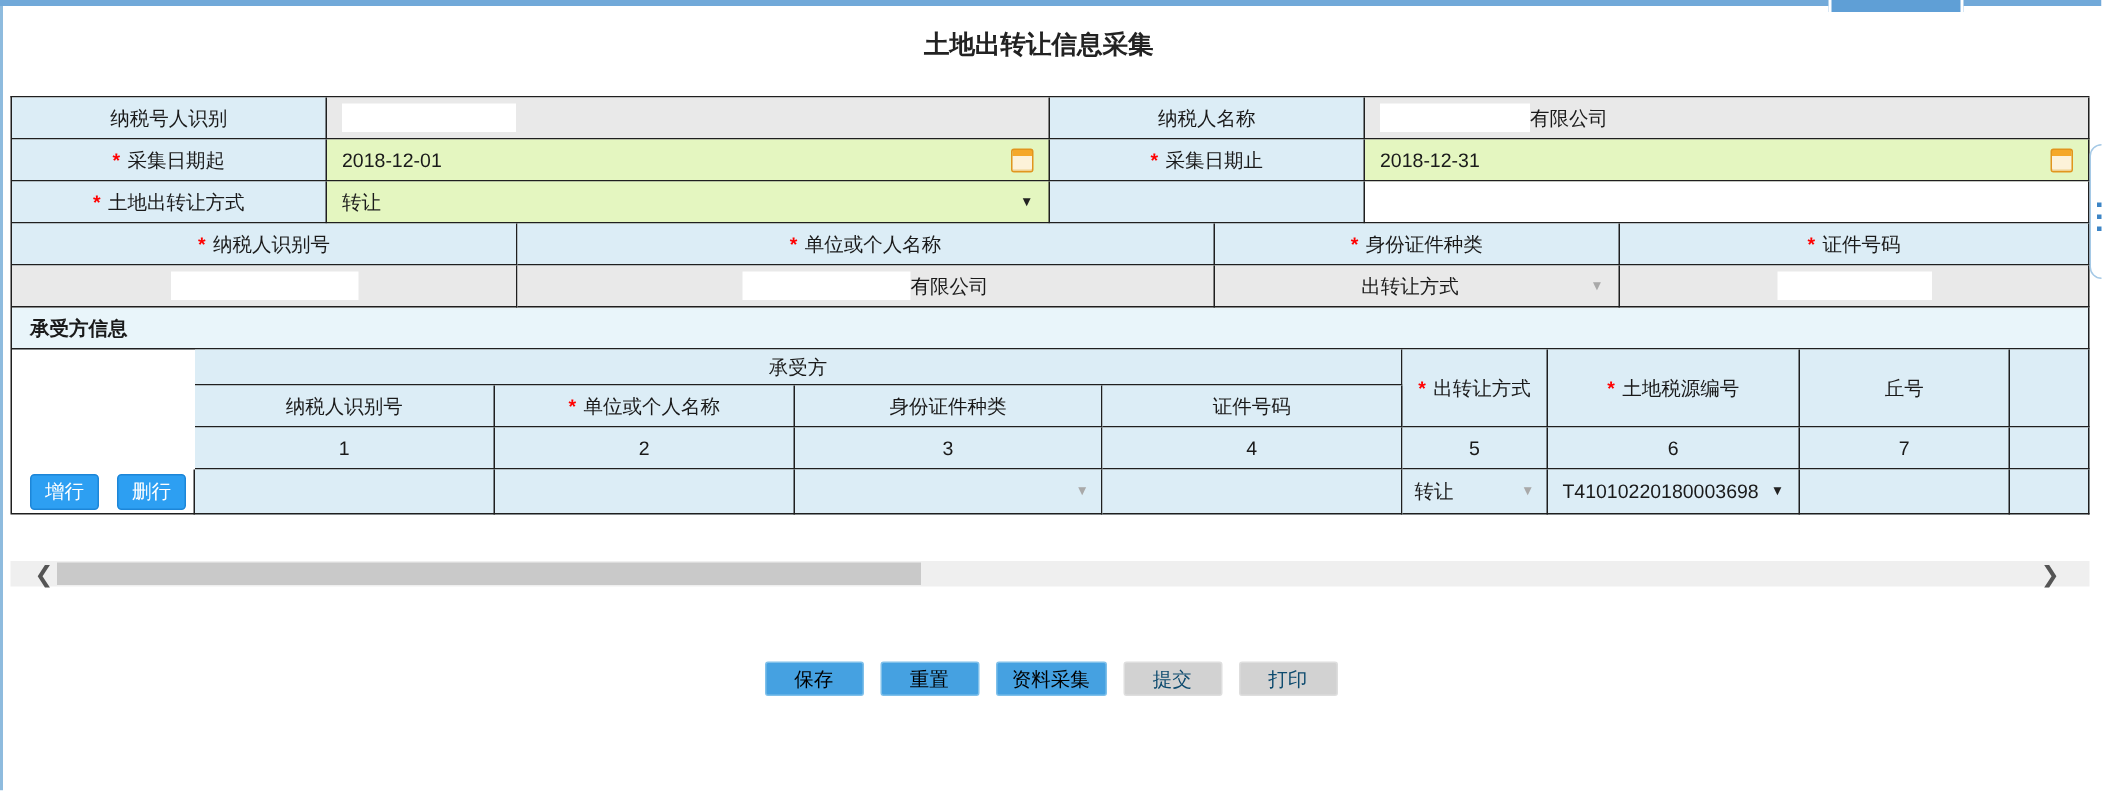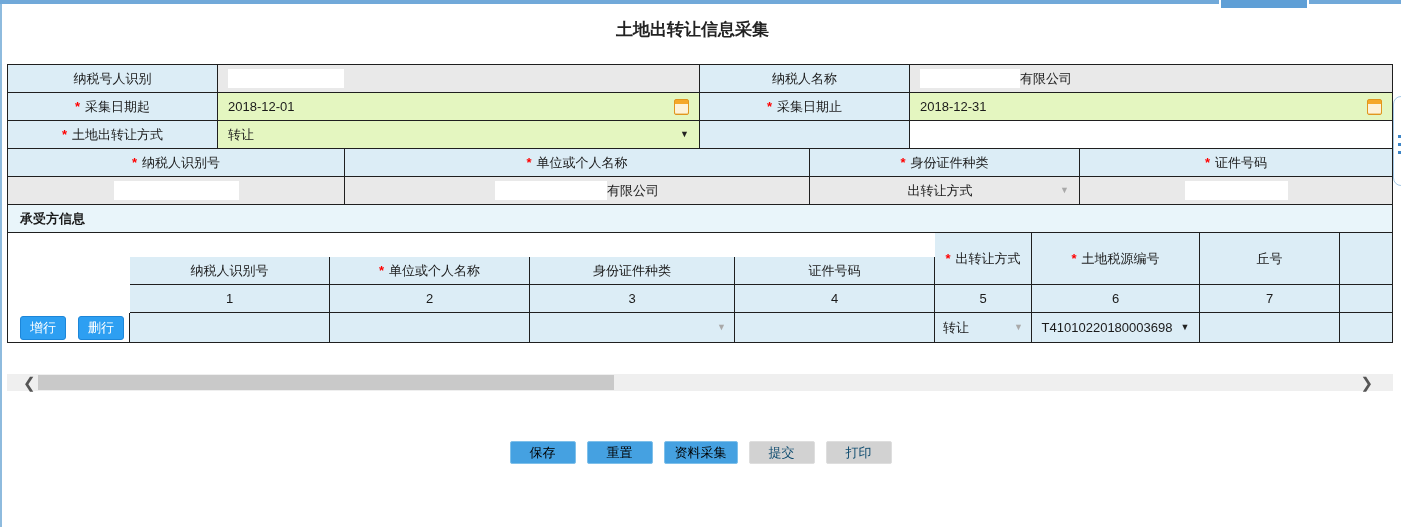--- a/index.html
+++ b/index.html
@@ -158,20 +158,23 @@
     <div class="cell grey wfill h28 center">
       <span class="redact" style="width:103px"></span>
     </div>
   </div>
 
   <div class="section">
       <span>承受方信息</span>
     </div>
 
   <div class="tgrid tgrid-head">
+    <div class="gcell gc-group">
+        <span>承受方</span>
+      </div>
     <div class="gcell gc-tall" style="grid-column:6">
       <span class="req">*</span>
         <span>出转让方式</span>
     </div>
     <div class="gcell gc-tall" style="grid-column:7">
       <span class="req">*</span>
         <span>土地税源编号</span>
     </div>
     <div class="gcell gc-tall" style="grid-column:8">
         <span>丘号</span>

